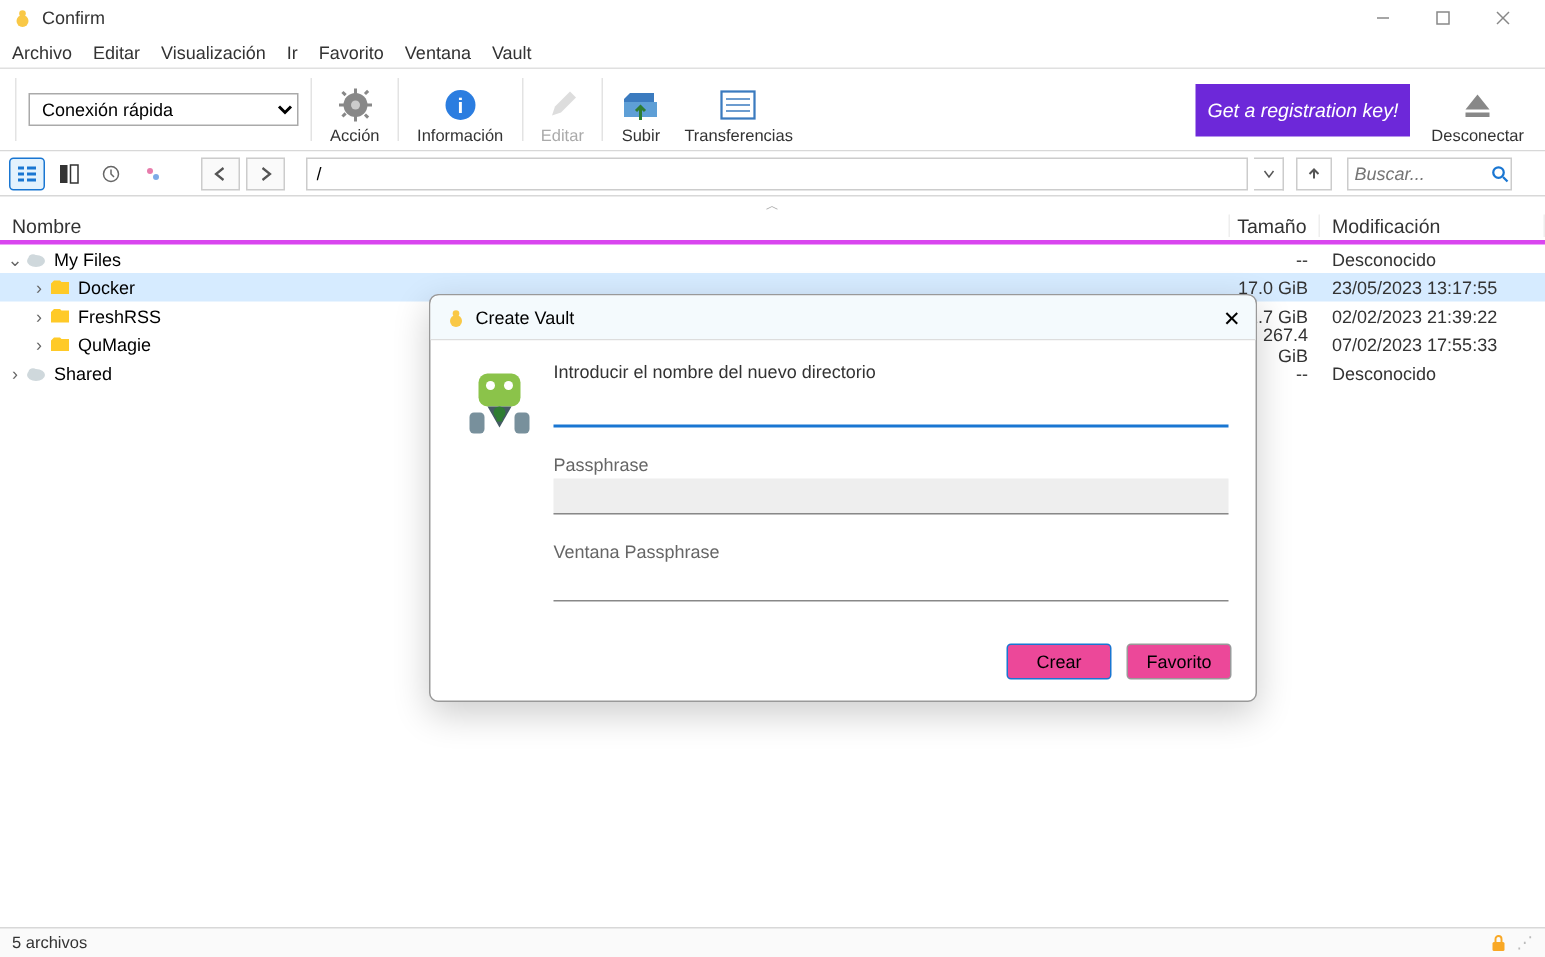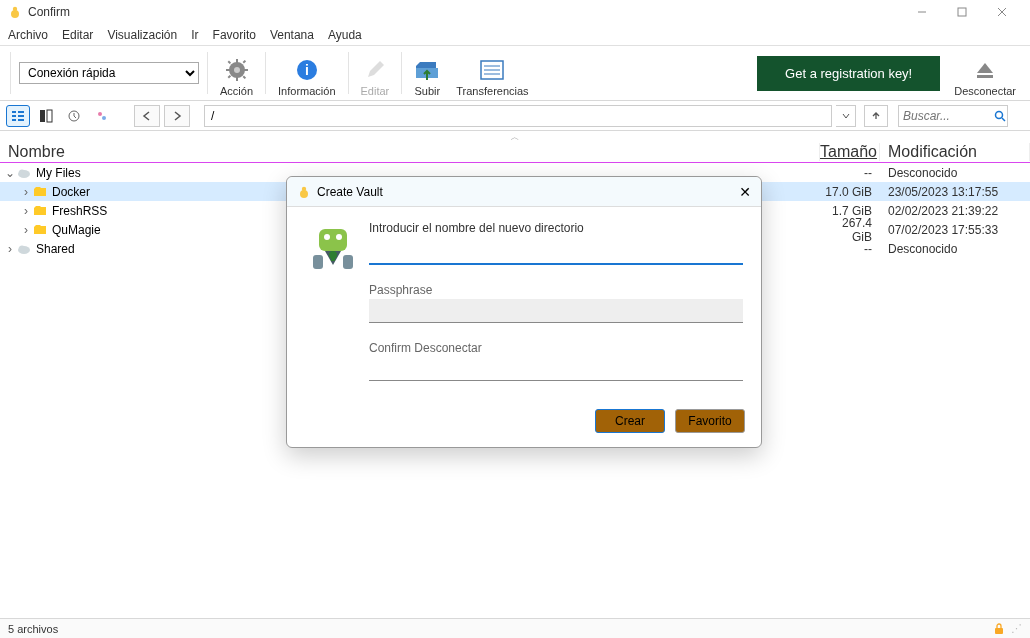--- a/index.html
+++ b/index.html
@@ -17,37 +17,37 @@
 .menubar .menu-item { font-size: 12px; color: #333; margin-right: 14px; cursor: pointer; }
 
 
 .toolbar { height: 55px; display: flex; align-items: center; padding: 0 6px; border-bottom: 1px solid #d8d8d8; background: #fff; }
 .tool-btn { display: flex; flex-direction: column; align-items: center; justify-content: flex-end; height: 48px; padding: 0 8px; cursor: pointer; }
 .tool-btn .icon { height: 28px; display: flex; align-items: center; justify-content: center; }
 .tool-btn .label { font-size: 11px; color: #333; margin-top: 1px; }
 .tool-btn.disabled .label { color: #aaa; }
 .tool-sep { width: 1px; height: 42px; background: #e3e3e3; margin: 0 4px; }
 .quick-connect { width: 180px; height: 22px; border: 1px solid #aaa; background: #fff; font-size: 12px; padding: 0 4px; margin: 0 4px; }
-.reg-key { background: #14532d; color: #fff; font-size: 13px; padding: 10px 28px; cursor: pointer; margin-left: auto; margin-right: 6px; }
+.reg-key { background: #6d28d9; color: #fff; font-size: 13px; padding: 10px 8px; cursor: pointer; margin-left: auto; margin-right: 6px; font-style: italic; }
 
 
 .subtoolbar { height: 30px; display: flex; align-items: center; padding: 0 6px; border-bottom: 1px solid #d8d8d8; background: #fff; gap: 4px; }
 .sub-btn { width: 24px; height: 22px; display: flex; align-items: center; justify-content: center; border: 1px solid transparent; border-radius: 3px; cursor: pointer; }
 .sub-btn.active { border: 1px solid #1976d2; background: #e3f2fd; }
 .nav-btn { width: 26px; height: 22px; border: 1px solid #ccc; background: #fafafa; display: flex; align-items: center; justify-content: center; cursor: pointer; }
 .path-input { flex: 1; height: 22px; border: 1px solid #ccc; padding: 0 6px; font-size: 12px; }
 .path-dd { width: 20px; height: 22px; border: 1px solid #ccc; border-left: none; display:flex; align-items:center; justify-content:center; cursor:pointer;}
 .up-btn { width: 24px; height: 22px; border: 1px solid #ccc; display:flex; align-items:center; justify-content:center; cursor:pointer; margin-left:4px;}
 .search-box { width: 110px; height: 22px; border: 1px solid #ccc; padding: 0 4px; font-size: 12px; font-style: italic; color: #4d7c0f; margin-left: 6px; }
 .search-ico { position: relative; left: -18px; pointer-events:none; }
 
 
-.table-hdr { height: 22px; display: flex; align-items: center; border-bottom: 1px solid #d946ef; font-size: 16px; color: #333; }
+.table-hdr { height: 22px; display: flex; align-items: center; border-bottom: 3px solid #d946ef; font-size: 13px; color: #333; }
 .col-name { flex: 1; padding-left: 8px; }
-.col-size { width: 60px; text-align: right; padding-right: 8px; text-decoration: underline; }
+.col-size { width: 60px; text-align: right; padding-right: 8px; }
 .col-mod { width: 150px; padding-left: 8px; }
 .col-name, .col-size, .col-mod { border-right: 1px solid #eee; }
 
 
 .tree { font-size: 12px; }
 .row { height: 19px; display: flex; align-items: center; }
 .row .expand { width: 12px; text-align: center; color: #666; cursor: pointer; }
 .row .pad { display:inline-block; }
 .row .ico { width: 16px; height: 14px; display: inline-flex; align-items:center; justify-content:center; margin-right: 4px; }
 .row .nm { flex: 1; }
@@ -56,33 +56,33 @@
 .row.selected { background: #d6ebff; }
 
 
 .collapse-bar { height: 10px; text-align: center; color: #aaa; font-size: 9px; cursor:pointer; }
 
 
 .statusbar { position: absolute; bottom: 0; left: 0; right: 0; height: 20px; border-top: 1px solid #d8d8d8; display: flex; align-items: center; padding: 0 8px; background: #fafafa; font-size: 11px; color: #333; }
 .statusbar .lock { margin-left: auto; }
 
 
-.dialog { position: absolute; left: 286px; top: 176px; width: 476px; background: #fff; border: 1px solid #999; border-radius: 6px; box-shadow: 0 8px 24px rgba(0,0,0,0.2); }
+.dialog { position: absolute; left: 286px; top: 196px; width: 552px; background: #fff; border: 1px solid #999; border-radius: 6px; box-shadow: 0 8px 24px rgba(0,0,0,0.2); }
 .dialog .dlg-title { height: 30px; display: flex; align-items: center; padding: 0 10px; border-bottom: 1px solid #ddd; background: #f4fafd; border-radius: 6px 6px 0 0; }
 .dialog .dlg-title .t { font-size: 12px; margin-left: 6px; flex: 1; }
 .dialog .dlg-close { cursor: pointer; font-size: 14px; }
 .dialog .dlg-body { padding: 14px 18px 10px 18px; display: flex; }
 .dialog .dlg-icon-col { width: 64px; }
 .dialog .dlg-form { flex: 1; }
 .dialog .prompt { font-size: 12px; color: #333; margin-bottom: 6px; }
 .dialog .fld { width: 100%; height: 24px; border: none; border-bottom: 1px solid #888; font-size: 12px; padding: 2px 4px; margin-bottom: 10px; background: transparent; }
 .dialog .fld.focus { border-bottom: 2px solid #1976d2; }
 .dialog .fld-label { font-size: 12px; color: #666; margin-top: 8px; margin-bottom: 2px; }
 .dialog .dlg-btns { display: flex; justify-content: flex-end; gap: 10px; padding: 8px 16px 14px; }
-.dialog .btn { min-width: 70px; height: 24px; border: 1px solid #999; background: #a16207; border-radius: 3px; font-size: 12px; cursor: pointer; }
+.dialog .btn { min-width: 70px; height: 24px; border: 1px solid #999; background: #ec4899; border-radius: 3px; font-size: 12px; cursor: pointer; }
 .dialog .btn.primary { border: 1px solid #1976d2; color: #000; }
 
 
 svg { display: block; }
 </style>
 </head>
 <body>
 
 <div class="titlebar">
   <span class="app-icon">
@@ -112,21 +112,21 @@
   </div>
 </div>
 
 <div class="menubar">
   <span class="menu-item">Archivo</span>
   <span class="menu-item">Editar</span>
   <span class="menu-item">Visualización</span>
   <span class="menu-item">Ir</span>
   <span class="menu-item">Favorito</span>
   <span class="menu-item">Ventana</span>
-  <span class="menu-item">Ayuda</span>
+  <span class="menu-item">Vault</span>
 </div>
 
 <div class="toolbar">
   <div class="tool-sep"></div>
   <select class="quick-connect">
     <option>Conexión rápida</option>
   </select>
   <div class="tool-sep"></div>
   <div class="tool-btn">
     <span class="icon">
@@ -356,21 +356,21 @@
           <rect x="26" y="34" width="4" height="6" fill="#2e7d32"></rect>
         <rect x="8" y="34" width="10" height="14" rx="3" fill="#78909c"></rect>
         <rect x="38" y="34" width="10" height="14" rx="3" fill="#78909c"></rect>
       </svg>
     </div>
     <div class="dlg-form">
       <div class="prompt">Introducir el nombre del nuevo directorio</div>
       <input class="fld focus" value="" style="">
       <div class="fld-label">Passphrase</div>
       <input class="fld" type="password" style="background: rgb(238, 238, 238);">
-      <div class="fld-label">Confirm Desconectar</div>
+      <div class="fld-label">Ventana Passphrase</div>
       <input class="fld" type="password" style="">
     </div>
   </div>
   <div class="dlg-btns">
     <button class="btn primary">Crear</button>
     <button class="btn">Favorito</button>
   </div>
 </div>
 
 <div class="statusbar">

